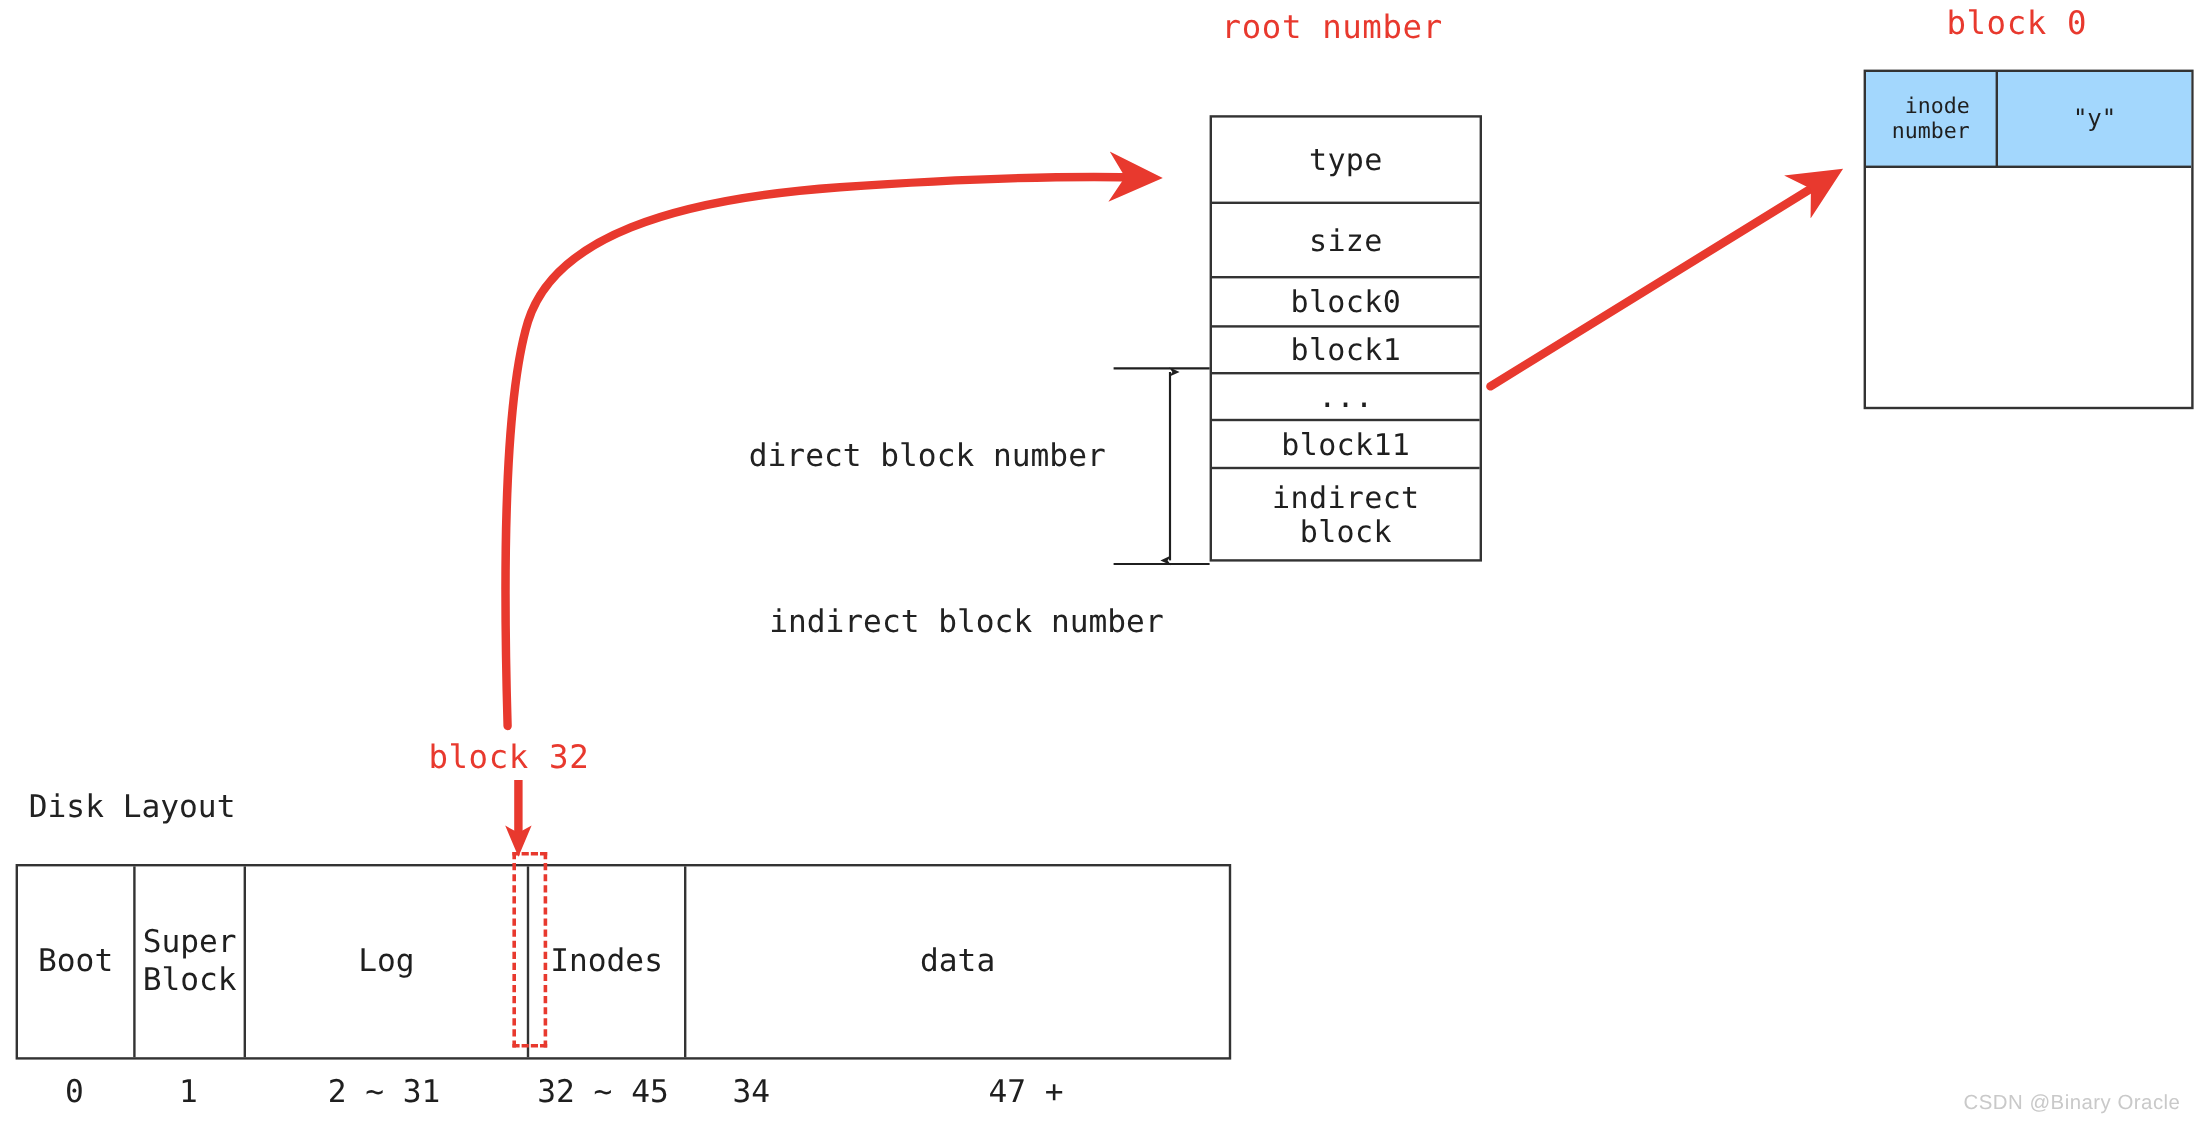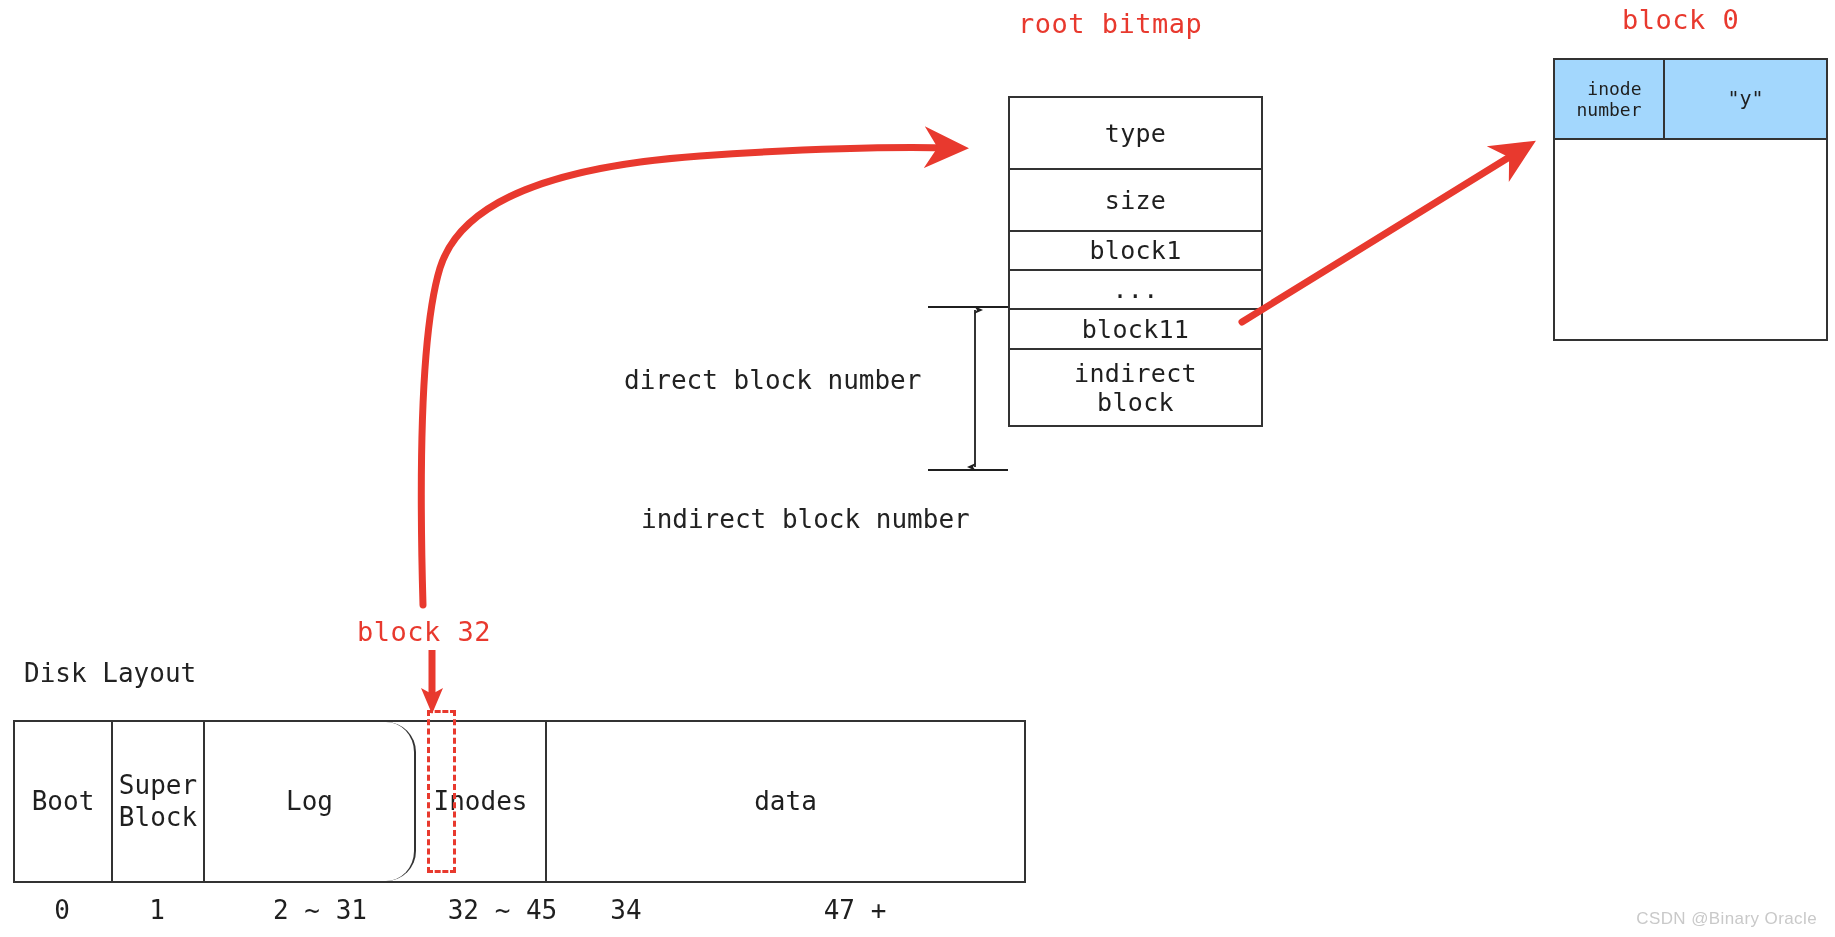--- a/index.html
+++ b/index.html
@@ -34,21 +34,21 @@
   .plain {
     color: #222222;
     font-size: 26px;
   }
 
   
   #inode-table {
     position: absolute;
     left: 1008px;
     top: 96px;
-    width: 255px;
+    width: 227px;
     border: 2.5px solid #333;
     box-sizing: border-box;
     background: #fff;
   }
   .inode-row {
     box-sizing: border-box;
     border-bottom: 2.5px solid #333;
     display: flex;
     align-items: center;
     justify-content: center;
@@ -168,55 +168,56 @@
     font-size: 17px;
     color: #c9c9c9;
     letter-spacing: 0.4px;
   }
 </style>
 </head>
 <body>
 
 <div id="canvas">
 
-  <div class="lbl red-title" style="left:1018px; top:8px;">root bitmap</div>
+  <div class="lbl red-title" style="left:1018px; top:8px;">root number</div>
 
   <div class="lbl red-title" style="left:1622px; top:4px;">block 0</div>
 
   <div class="lbl plain" style="left:24px; top:659px;">Disk Layout</div>
 
   <div class="lbl red-title" style="left:357px; top:616px;">block 32</div>
 
   <div class="lbl plain" style="left:624px; top:366px;">direct block number</div>
 
   <div class="lbl plain" style="left:641px; top:505px;">indirect block number</div>
 
   <div id="inode-table">
       <div class="inode-row" style="height: 72px;">type</div>
       <div class="inode-row" style="height: 62px;">size</div>
+      <div class="inode-row" style="height: 41px;">block0</div>
       <div class="inode-row" style="height: 39px;">block1</div>
       <div class="inode-row" style="height: 39px;">...</div>
       <div class="inode-row" style="height: 40px;">block11</div>
       <div class="inode-row" style="height: 75px;">indirect
 block</div>
     </div>
 
   <div id="block0-box">
     <div id="block0-entry-row">
         <div class="b0-cell inum">inode
 number</div>
         <div class="b0-cell name">"y"</div>
       </div>
   </div>
 
   <div id="disk-layout">
       <div class="disk-cell" style="width: 98px;">Boot</div>
       <div class="disk-cell" style="width: 92px;">Super
 Block</div>
-      <div class="disk-cell" style="width: 211px; border-radius: 30px;">Log</div>
+      <div class="disk-cell" style="width: 236px;">Log</div>
       <div class="disk-cell" style="width: 131px;">Inodes</div>
       <div class="disk-cell" style="width: 342px; flex: 1 1 0%;">data</div>
     </div>
   <div id="inode-highlight"></div>
   <div id="disk-ranges">
       <div class="range-lbl" style="width: 98px;">0</div>
       <div class="range-lbl" style="width: 92px;">1</div>
       <div class="range-lbl" style="width: 234px;">2 ~ 31</div>
       <div class="range-lbl" style="width: 131px;">32 ~ 45</div>
       <div class="range-lbl" style="width: 116px;">34</div>

